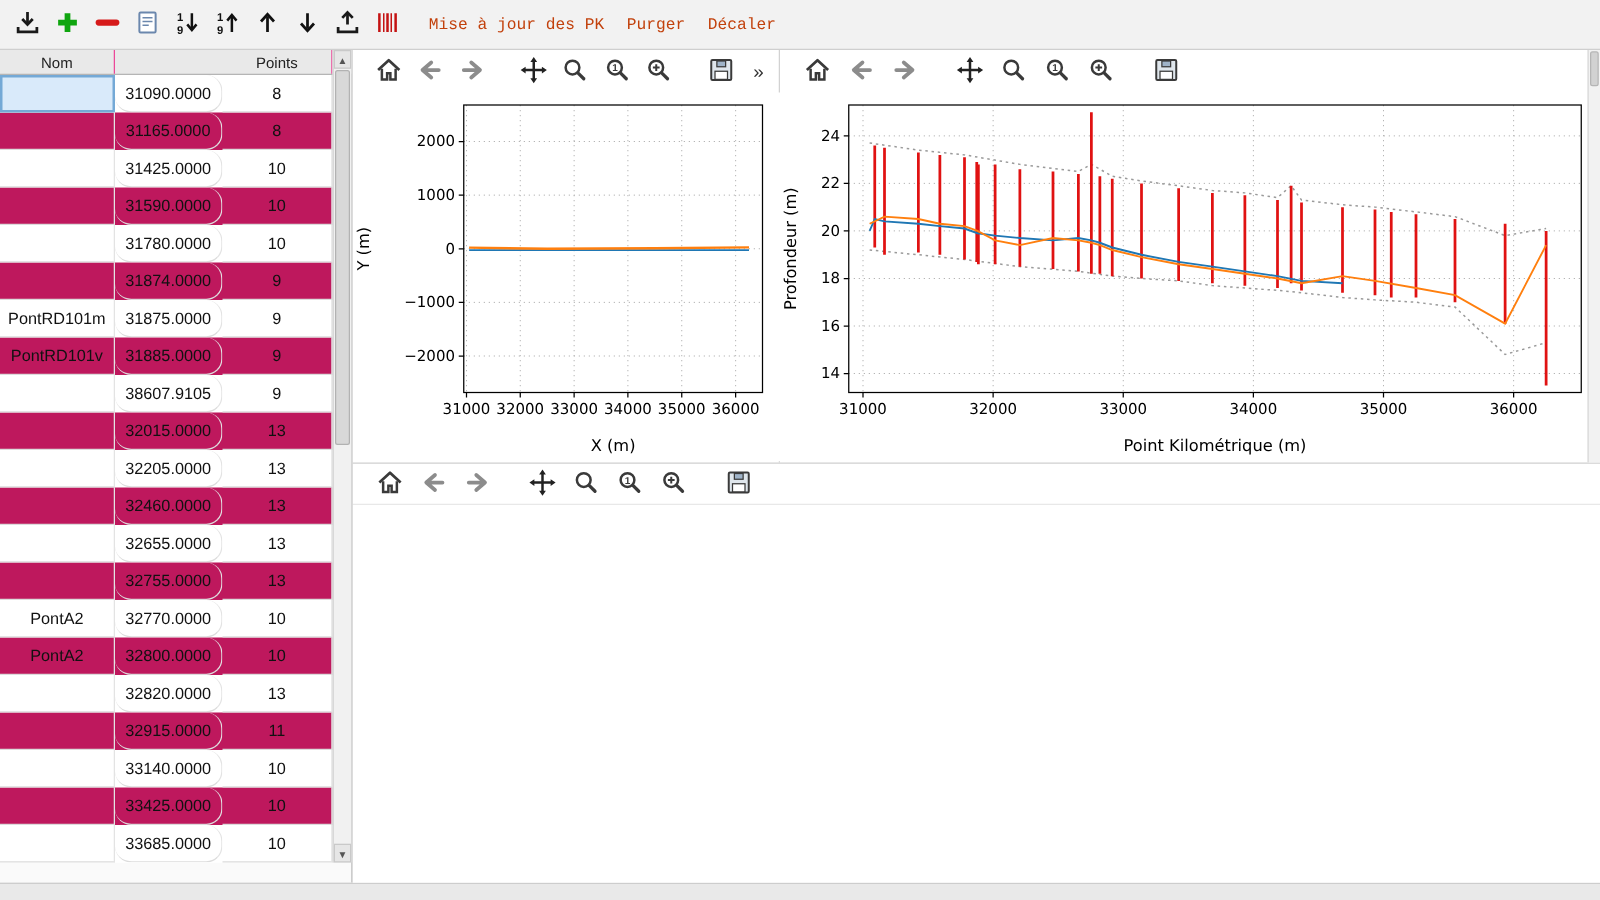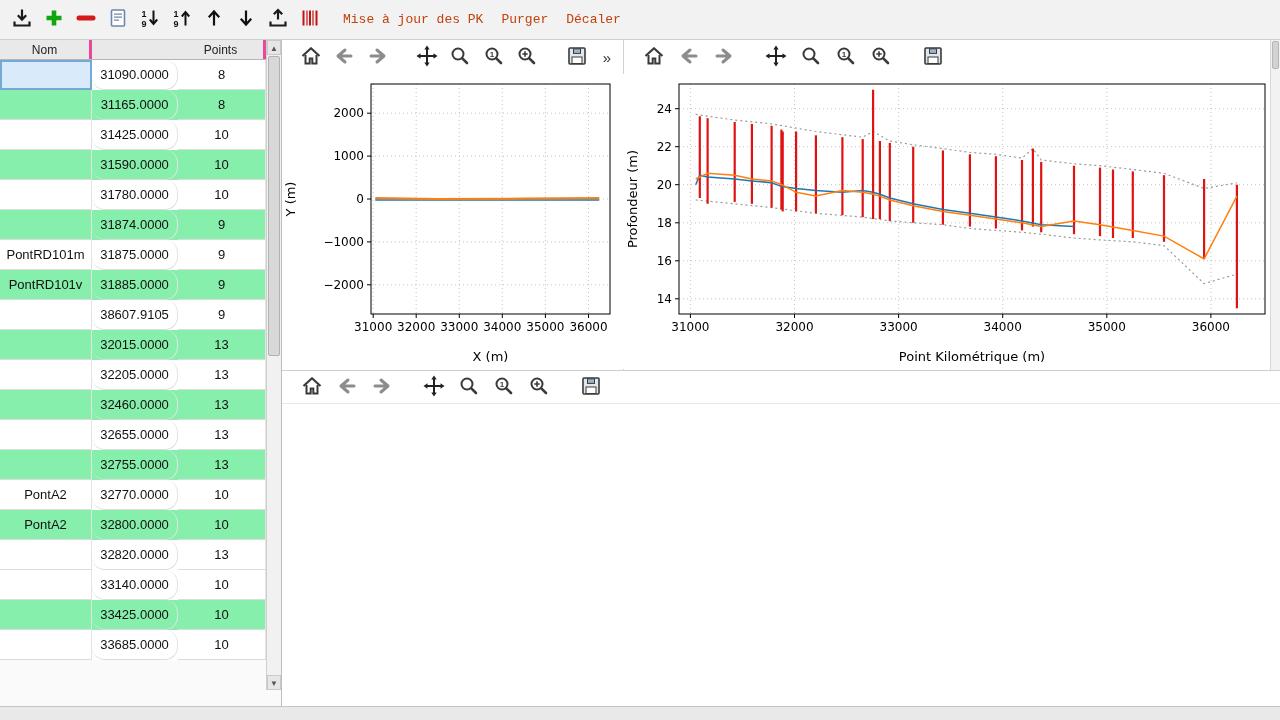--- a/index.html
+++ b/index.html
@@ -17,25 +17,25 @@
   .txt-btn:first-of-type { margin-left:8px; }
 
   
   .content { display:flex; height:666px; }
 
   
   .table-panel { width:282px; background:#fafafa; border-right:1px solid #bdbdbd;
                  position:relative; }
   .thead { display:flex; height:20px; background:#e9e9e9; border-bottom:1px solid #b5b5b5; }
   .th { font-size:12px; text-align:center; line-height:20px; color:#222;
-        border-right:3px solid #ec4899; overflow:hidden; white-space:nowrap; }
+        border-right:1px solid #ec4899; overflow:hidden; white-space:nowrap; }
   .th.c-nom { width:92px; } .th.c-pk { width:86px;margin-top:48px; } .th.c-pts { width:88px; }
   .tbody { width:266px; background:#fff; }
   .tr { display:flex; height:30px; background:#fff; }
-  .tr.alt { background:#86efac; }
+  .tr.alt { background:#be185d; }
   .td { line-height:29px; text-align:center; font-size:13px;
         border-right:1px solid #e3e3e3; border-bottom:1px solid #dcdcdc;
         overflow:hidden; white-space:nowrap; }
   .td.c-nom { width:92px; } .td.c-pk { width:86px;border-radius:13px; } .td.c-pts { width:88px; }
   .td.selected { background:#d9eafa; outline:2px solid #74a9d6; outline-offset:-2px; }
 
   .table-scroll { position:absolute; right:0; top:0; width:15px; height:650px;
                   background:#f1f1f1; border-left:1px solid #cfcfcf;
                   display:flex; flex-direction:column; }
   .sb-arrow { height:15px; font-size:8px; line-height:15px; text-align:center; color:#555;
@@ -234,20 +234,25 @@
         </div>
         <div class="tr alt">
           <div class="td c-nom">PontA2</div>
           <div class="td c-pk">32800.0000</div>
           <div class="td c-pts">10</div>
         </div>
         <div class="tr">
           <div class="td c-nom"></div>
           <div class="td c-pk">32820.0000</div>
           <div class="td c-pts">13</div>
+        </div>
+        <div class="tr alt">
+          <div class="td c-nom"></div>
+          <div class="td c-pk">32915.0000</div>
+          <div class="td c-pts">11</div>
         </div>
         <div class="tr">
           <div class="td c-nom"></div>
           <div class="td c-pk">33140.0000</div>
           <div class="td c-pts">10</div>
         </div>
         <div class="tr alt">
           <div class="td c-nom"></div>
           <div class="td c-pk">33425.0000</div>
           <div class="td c-pts">10</div>

